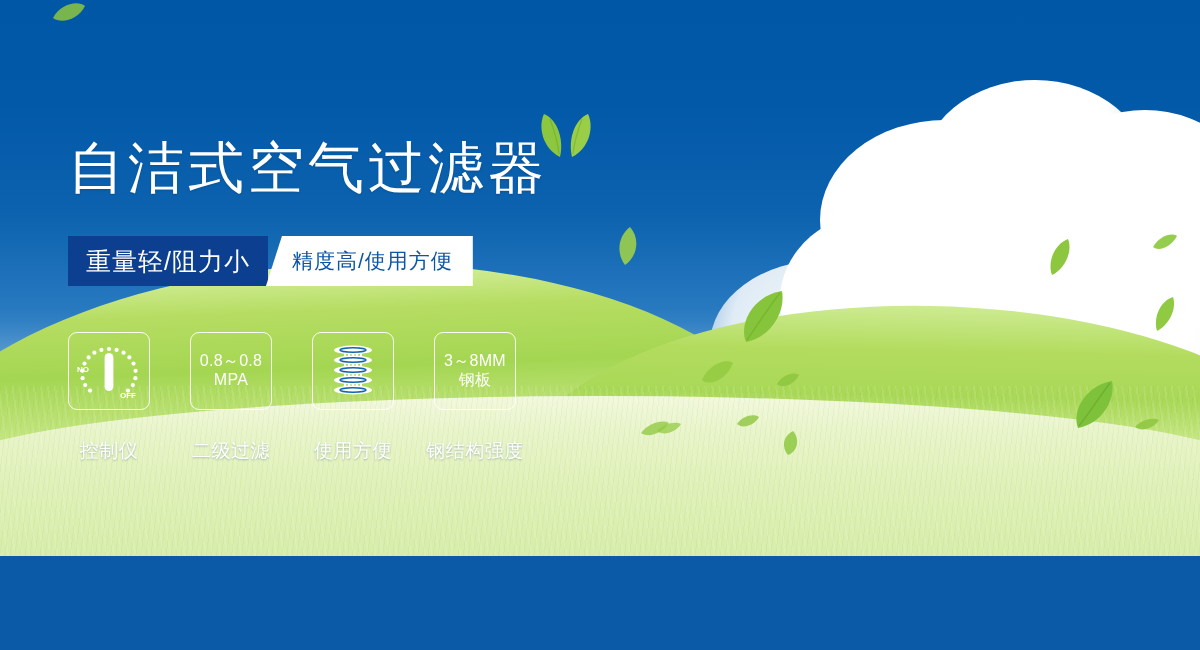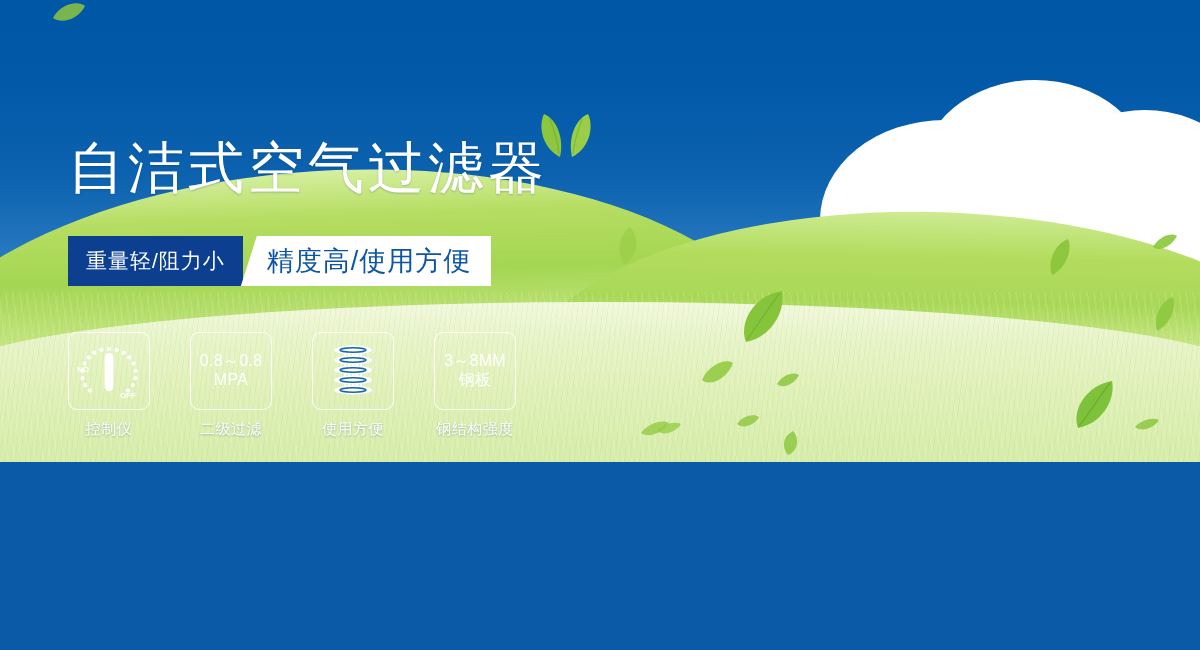--- a/index.html
+++ b/index.html
@@ -6,21 +6,21 @@
   * { margin:0; padding:0; box-sizing:border-box; }
   html,body { width:1200px; height:650px; overflow:hidden; }
   body {
     font-family:"Liberation Sans","DejaVu Sans",sans-serif;
     background:#0a5aa8;
   }
 
   
   .banner{
     position:relative;
-    width:1200px; height:462px;
+    width:1200px; height:556px;
     overflow:hidden;
     background:
       linear-gradient(180deg,
         #0057a6 0%,
         #0259a8 18%,
         #0c62ae 38%,
         #2b7cc2 58%,
         #6ba9d8 72%,
         #a9cde9 80%,
         #cfe4f2 86%,
@@ -111,29 +111,29 @@
   
   .subbar{
     position:absolute; left:0; top:236px;
     height:50px; width:396px;
     display:flex; align-items:stretch;
   }
   .sub-left{
     background:#0c3f8f;
     display:flex; align-items:center; justify-content:center;
     padding:0 18px 0 18px;
-    color:#ffffff; font-size:21px; letter-spacing:1px;
+    color:#ffffff; font-size:25px; letter-spacing:1px;
     white-space:nowrap;
     position:relative;
   }
   .sub-right{
     background:#ffffff;
     display:flex; align-items:center; justify-content:center;
     padding:0 20px 0 26px;
-    color:#0c55a4; font-size:27px; letter-spacing:1px;
+    color:#0c55a4; font-size:21px; letter-spacing:1px;
     white-space:nowrap;
     position:relative;
     clip-path:polygon(16px 0, 100% 0, 100% 100%, 0 100%);
     margin-left:-2px;
   }
 
   
   .features{
     position:absolute; left:0; top:332px;
     display:flex; gap:40px; align-items:flex-start;
@@ -147,22 +147,22 @@
     align-items:center; justify-content:center;
     position:relative;
     overflow:hidden;
   }
   .ftext{
     color:#ffffff; text-align:center; line-height:1.18;
     font-size:16px; letter-spacing:.3px;
   }
   .ftext .l2{ display:block; }
   .flabel{
-    margin-top:10px;
-    color:#ffffff; font-size:15px; letter-spacing:.5px; white-space:nowrap;
+    margin-top:28px;
+    color:#ffffff; font-size:19px; letter-spacing:.5px; white-space:nowrap;
     text-shadow:0 1px 2px rgba(0,50,100,.3);
   }
   .air-cap{
     position:absolute; bottom:7px; left:0; right:0;
     text-align:center; color:#fff; font-size:11px; letter-spacing:.5px;
   }
 
   
   .leaf{ position:absolute; pointer-events:none; }
 </style>

